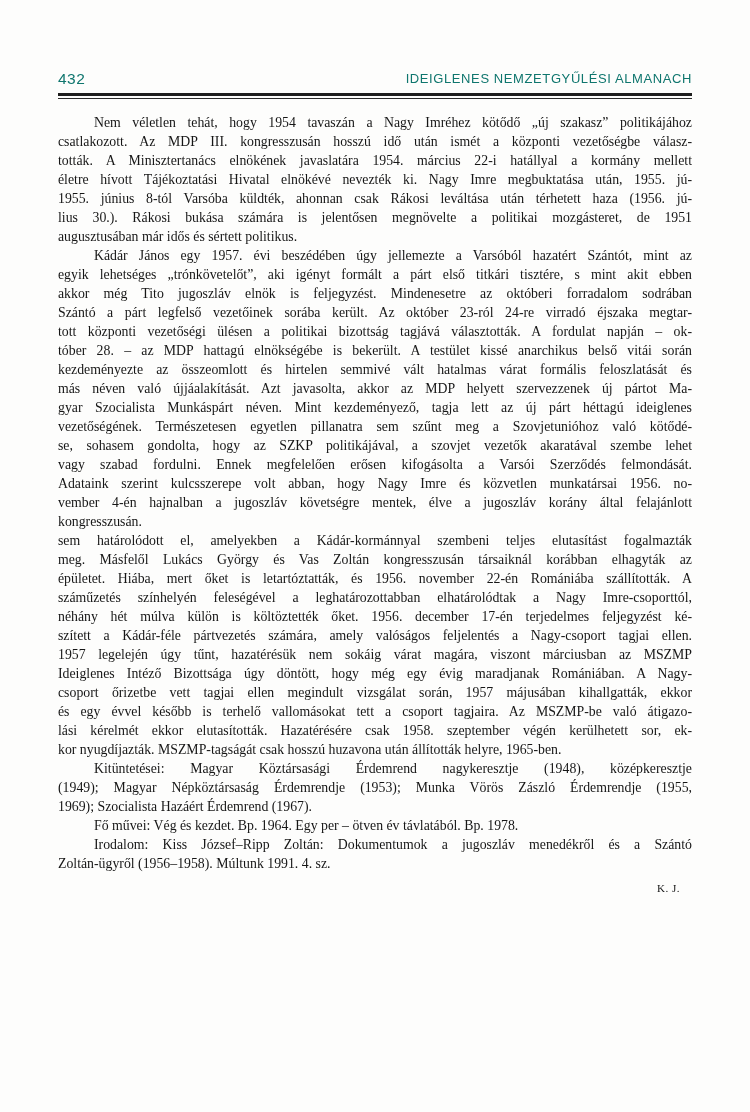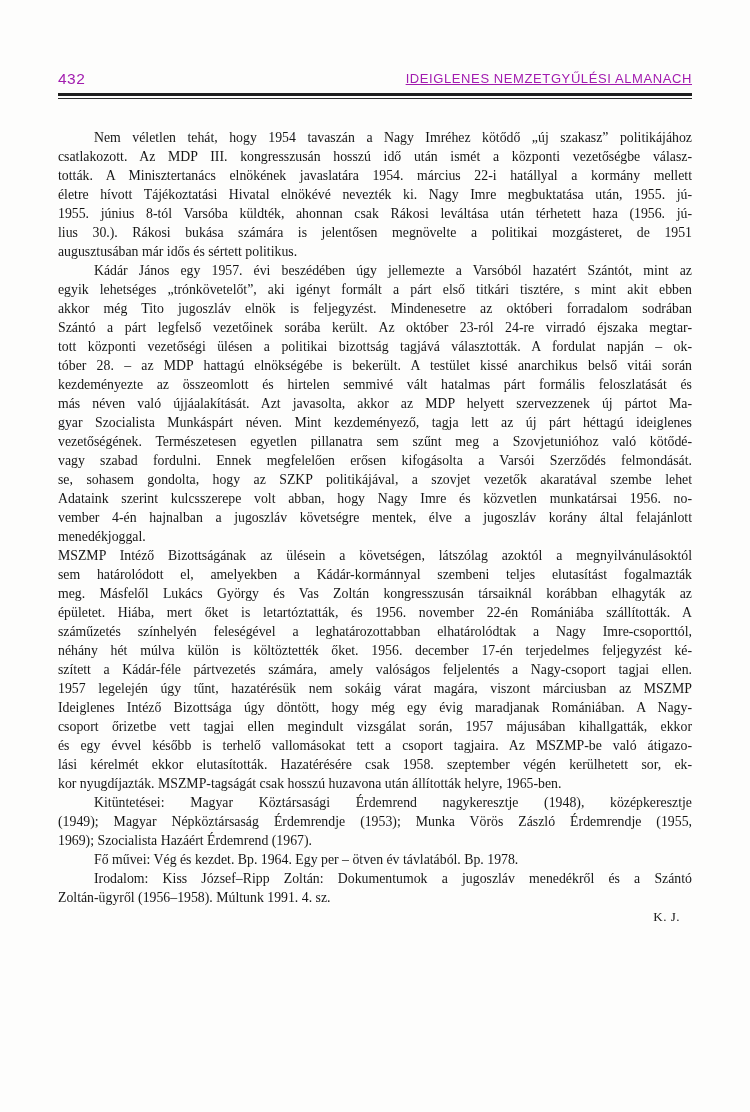--- a/index.html
+++ b/index.html
@@ -18,67 +18,66 @@
     box-sizing: border-box;
     width: 750px;
     height: 1112px;
     padding: 70px 58px 0 58px;
   }
   .page-header {
     display: flex;
     justify-content: space-between;
     align-items: flex-end;
     font-family: "Liberation Sans", "DejaVu Sans", sans-serif;
-    color: #a21caf;
+    color: #0f766e;
   }
   .page-number {
     font-size: 15.5px;
     line-height: 18px;
     letter-spacing: 0.5px;
   }
   .journal-title {
     font-size: 13px;
     line-height: 18px;
     letter-spacing: 0.6px;
     font-weight: 400;
-    text-decoration: underline;
   }
   .header-rule {
     margin-top: 5px;
     height: 2px;
     border-top: 3.5px solid #1e1e1e;
     border-bottom: 1.3px solid #2a2a2a;
   }
   .body-text {
-    margin-top: 29px;
+    margin-top: 14px;
     font-size: 13.8px;
   }
   .line {
     height: 19px;
     line-height: 19px;
     text-align: justify;
     text-align-last: justify;
     white-space: normal;
     overflow: hidden;
   }
   .line.last {
     text-align: left;
     text-align-last: left;
   }
   .line.first {
     text-indent: 36px;
   }
   .italic { }
   .signature {
-    margin-top: 0;
+    margin-top: 6px;
     padding-right: 12px;
     height: 19px;
     line-height: 19px;
     text-align: right;
-    font-size: 13px;
+    font-size: 11px;
     letter-spacing: 0.5px;
   }
 </style>
 </head>
 <body>
 
 <div class="page">
 
   <div class="page-header">
     <span class="page-number">432</span>
@@ -94,30 +93,29 @@
       <div class="line">életre hívott Tájékoztatási Hivatal elnökévé nevezték ki. Nagy Imre megbuktatása után, 1955. jú-</div>
       <div class="line">1955. június 8-tól Varsóba küldték, ahonnan csak Rákosi leváltása után térhetett haza (1956. jú-</div>
       <div class="line">lius 30.). Rákosi bukása számára is jelentősen megnövelte a politikai mozgásteret, de 1951</div>
       <div class="line last">augusztusában már idős és sértett politikus.</div>
       <div class="line first">Kádár János egy 1957. évi beszédében úgy jellemezte a Varsóból hazatért Szántót, mint az</div>
       <div class="line">egyik lehetséges „trónkövetelőt”, aki igényt formált a párt első titkári tisztére, s mint akit ebben</div>
       <div class="line">akkor még Tito jugoszláv elnök is feljegyzést. Mindenesetre az októberi forradalom sodrában</div>
       <div class="line">Szántó a párt legfelső vezetőinek sorába került. Az október 23-ról 24-re virradó éjszaka megtar-</div>
       <div class="line">tott központi vezetőségi ülésen a politikai bizottság tagjává választották. A fordulat napján – ok-</div>
       <div class="line">tóber 28. – az MDP hattagú elnökségébe is bekerült. A testület kissé anarchikus belső vitái során</div>
-      <div class="line">kezdeményezte az összeomlott és hirtelen semmivé vált hatalmas párt formális feloszlatását és</div>
+      <div class="line">kezdeményezte az összeomlott és hirtelen semmivé vált hatalmas várat formális feloszlatását és</div>
       <div class="line">más néven való újjáalakítását. Azt javasolta, akkor az MDP helyett szervezzenek új pártot Ma-</div>
       <div class="line">gyar Szocialista Munkáspárt néven. Mint kezdeményező, tagja lett az új párt héttagú ideiglenes</div>
       <div class="line">vezetőségének. Természetesen egyetlen pillanatra sem szűnt meg a Szovjetunióhoz való kötődé-</div>
+      <div class="line">se, sohasem gondolta, hogy az SZKP politikájával, a szovjet vezetők akaratával szembe lehet</div>
       <div class="line">vagy szabad fordulni. Ennek megfelelően erősen kifogásolta a Varsói Szerződés felmondását.</div>
-      <div class="line">se, sohasem gondolta, hogy az SZKP politikájával, a szovjet vezetők akaratával szembe lehet</div>
       <div class="line">Adataink szerint kulcsszerepe volt abban, hogy Nagy Imre és közvetlen munkatársai 1956. no-</div>
       <div class="line">vember 4-én hajnalban a jugoszláv követségre mentek, élve a jugoszláv korány által felajánlott</div>
-      <div class="line last">menedékjoggal.</div>
-      <div class="line">MSZMP Intéző Bizottságának az ülésein a követségen, látszólag azoktól a megnyilvánulásoktól</div>
+      <div class="line last">kongresszusán.</div>
       <div class="line">sem határolódott el, amelyekben a Kádár-kormánnyal szembeni teljes elutasítást fogalmazták</div>
       <div class="line">meg. Másfelől Lukács György és Vas Zoltán kongresszusán társaiknál korábban elhagyták az</div>
       <div class="line">épületet. Hiába, mert őket is letartóztatták, és 1956. november 22-én Romániába szállították. A</div>
       <div class="line">száműzetés színhelyén feleségével a leghatározottabban elhatárolódtak a Nagy Imre-csoporttól,</div>
       <div class="line">néhány hét múlva külön is költöztették őket. 1956. december 17-én terjedelmes feljegyzést ké-</div>
       <div class="line">szített a Kádár-féle pártvezetés számára, amely valóságos feljelentés a Nagy-csoport tagjai ellen.</div>
       <div class="line">1957 legelején úgy tűnt, hazatérésük nem sokáig várat magára, viszont márciusban az MSZMP</div>
       <div class="line">Ideiglenes Intéző Bizottsága úgy döntött, hogy még egy évig maradjanak Romániában. A Nagy-</div>
       <div class="line">csoport őrizetbe vett tagjai ellen megindult vizsgálat során, 1957 májusában kihallgatták, ekkor</div>
       <div class="line">és egy évvel később is terhelő vallomásokat tett a csoport tagjaira. Az MSZMP-be való átigazo-</div>

